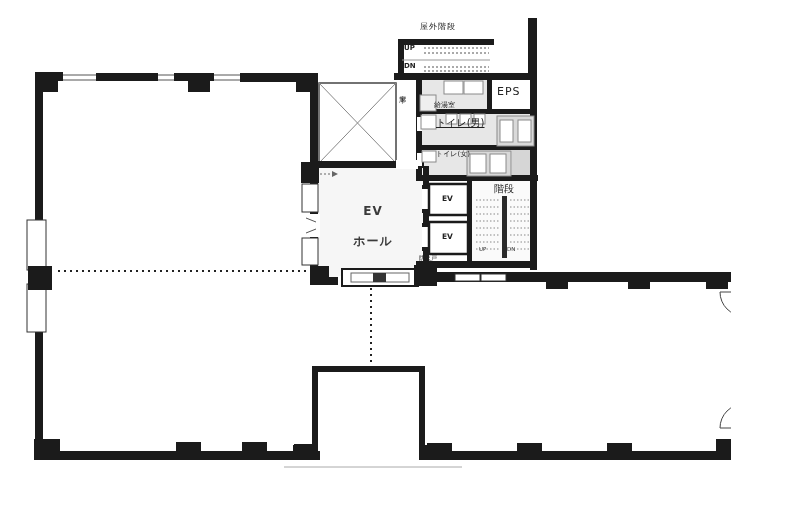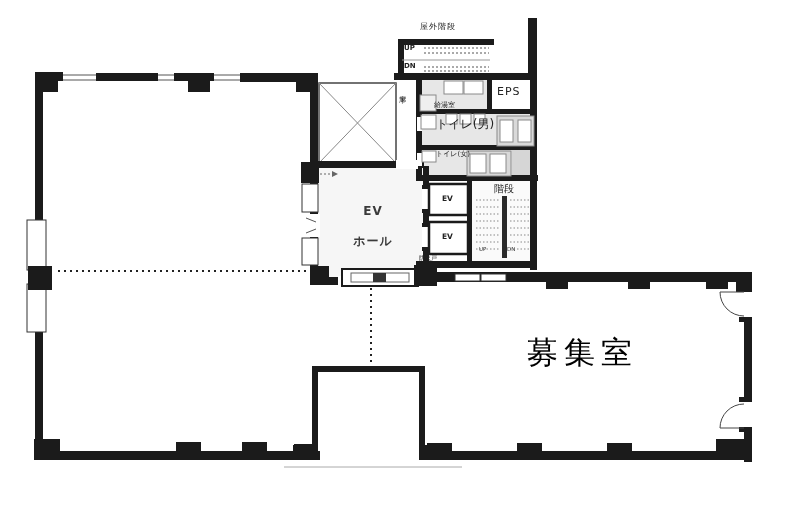--- a/index.html
+++ b/index.html
@@ -2,37 +2,36 @@
 <html><head>
 <meta charset="utf-8">
 <style>
   html,body{margin:0;padding:0;background:#fff;}
   #plan{
     position:relative;
     width:731px;height:517px;
     background:#ffffff;
     font-family:"DejaVu Sans",sans-serif;
     overflow:hidden;
-    padding-left:44px;
   }
   #plan svg{position:absolute;left:0;top:0;}
   .lbl{
     position:absolute;
     color:#222;
     white-space:nowrap;
     line-height:1;
     font-family:"DejaVu Sans",sans-serif;
   }
   .lbl-outdoor{left:420px;top:23px;font-size:8px;letter-spacing:1px;}
   .lbl-up{left:404px;top:45px;font-size:7px;font-weight:600;}
   .lbl-dn{left:404px;top:63px;font-size:7px;font-weight:600;}
   .lbl-corridor{left:398px;top:90px;font-size:7px;writing-mode:vertical-rl;letter-spacing:2px;}
   .lbl-kitchen{left:434px;top:102px;font-size:7px;}
   .lbl-eps{left:497px;top:86px;font-size:11px;letter-spacing:1px;}
-  .lbl-wc-m{left:436px;top:118px;font-size:12px;}
+  .lbl-wc-m{left:436px;top:118px;font-size:10px;text-decoration:underline;}
   .lbl-wc-w{left:436px;top:151px;font-size:7px;}
   .lbl-stairs{left:494px;top:184px;font-size:10px;}
   .lbl-ev1{left:442px;top:195px;font-size:7.5px;font-weight:600;}
   .lbl-ev2{left:442px;top:233px;font-size:7.5px;font-weight:600;}
   .lbl-evhall{left:340px;top:205px;width:66px;text-align:center;color:#3a3a3a;}
   .lbl-evhall .l1{font-size:12px;font-weight:600;letter-spacing:1px;}
   .lbl-evhall .l2{font-size:12px;font-weight:600;letter-spacing:1px;margin-top:18px;}
   .lbl-inup{left:479px;top:247px;font-size:5.5px;color:#444;}
   .lbl-indn{left:507px;top:247px;font-size:5.5px;color:#444;}
   .lbl-fire{left:419px;top:255px;font-size:6px;}
@@ -242,15 +241,14 @@
   <div class="lbl lbl-stairs">階段</div>
   <div class="lbl lbl-ev1">EV</div>
   <div class="lbl lbl-ev2">EV</div>
   <div class="lbl lbl-evhall">
     <div class="l1">EV</div>
     <div class="l2">ホール</div>
   </div>
   <div class="lbl lbl-inup">UP</div>
   <div class="lbl lbl-indn">DN</div>
   <div class="lbl lbl-fire">防火戸</div>
-  <div class="lbl lbl-vacant">募集室</div>
 
 </div>
 
 </body></html>

